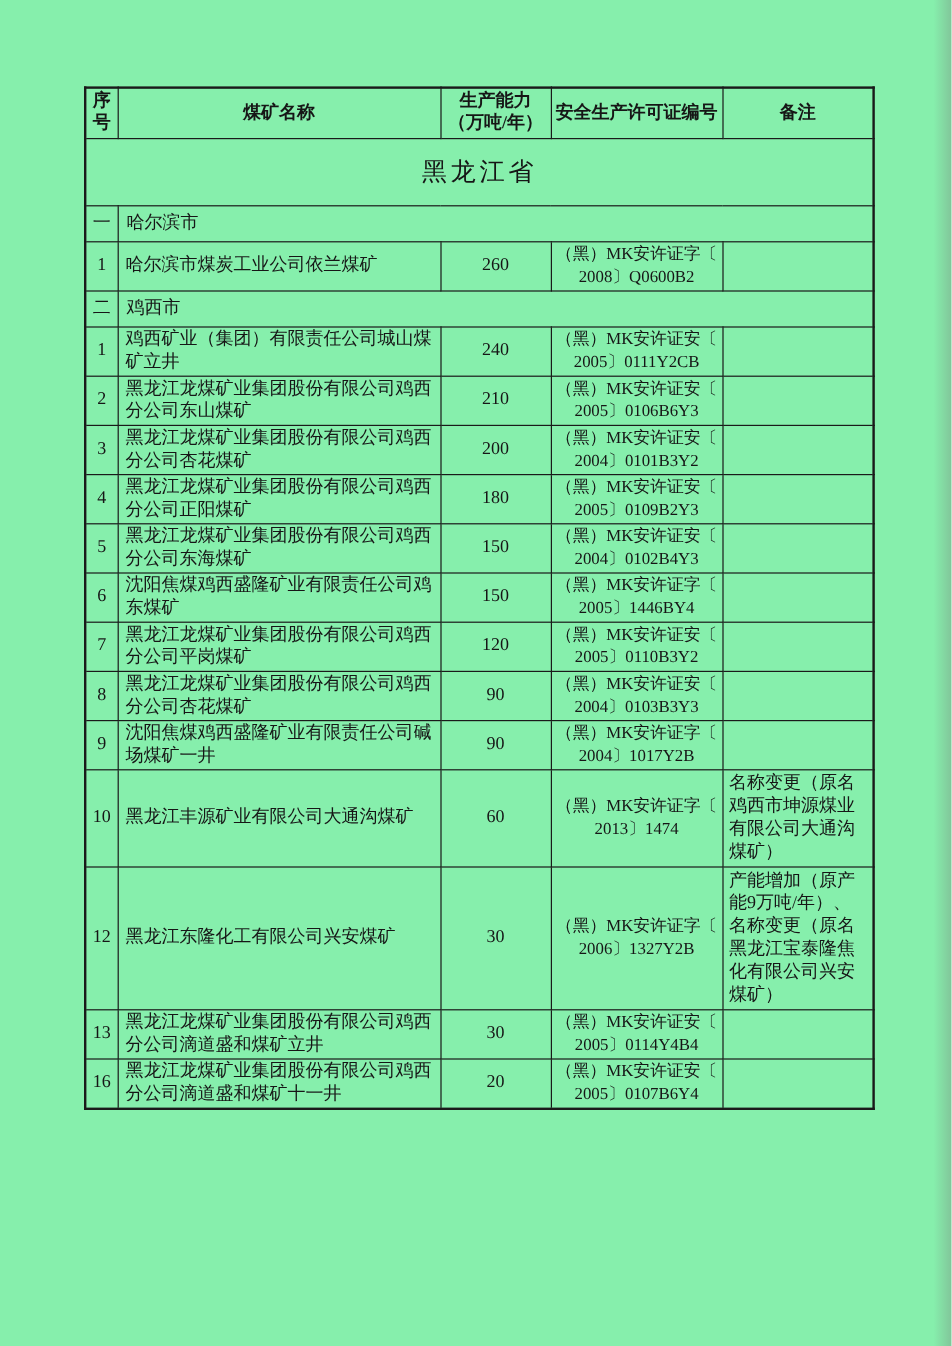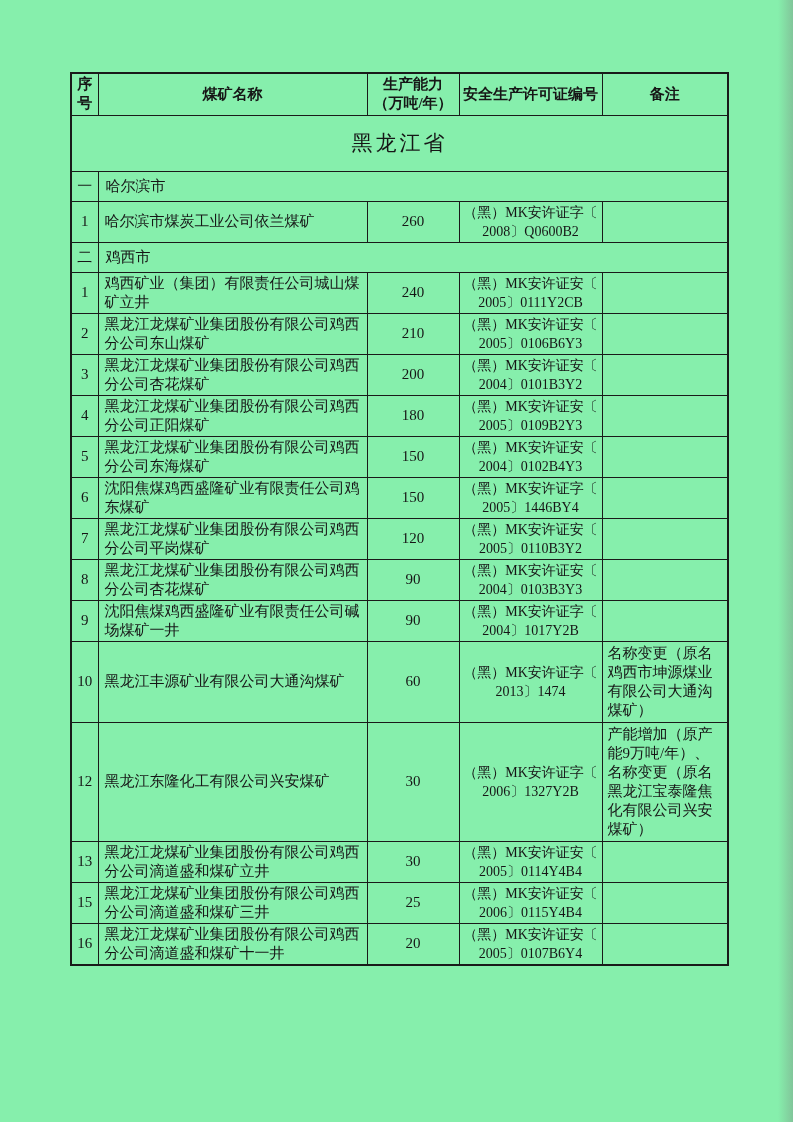--- a/index.html
+++ b/index.html
@@ -214,28 +214,20 @@
   </tr>
         <tr class="data-row">
     <td class="c-idx">13</td>
     <td class="c-name">黑龙江龙煤矿业集团股份有限公司鸡西分公司滴道盛和煤矿立井</td>
     <td class="c-cap">30</td>
     <td class="c-lic">（黑）MK安许证安〔
 2005〕0114Y4B4</td>
     <td class="c-rem"></td>
   </tr>
         <tr class="data-row">
-    <td class="c-idx">15</td>
-    <td class="c-name">黑龙江龙煤矿业集团股份有限公司鸡西分公司滴道盛和煤矿三井</td>
-    <td class="c-cap">25</td>
-    <td class="c-lic">（黑）MK安许证安〔
-2006〕0115Y4B4</td>
-    <td class="c-rem"></td>
-  </tr>
-        <tr class="data-row">
     <td class="c-idx">16</td>
     <td class="c-name">黑龙江龙煤矿业集团股份有限公司鸡西分公司滴道盛和煤矿十一井</td>
     <td class="c-cap">20</td>
     <td class="c-lic">（黑）MK安许证安〔
 2005〕0107B6Y4</td>
     <td class="c-rem"></td>
   </tr>
       </tbody>
   </table>
 

